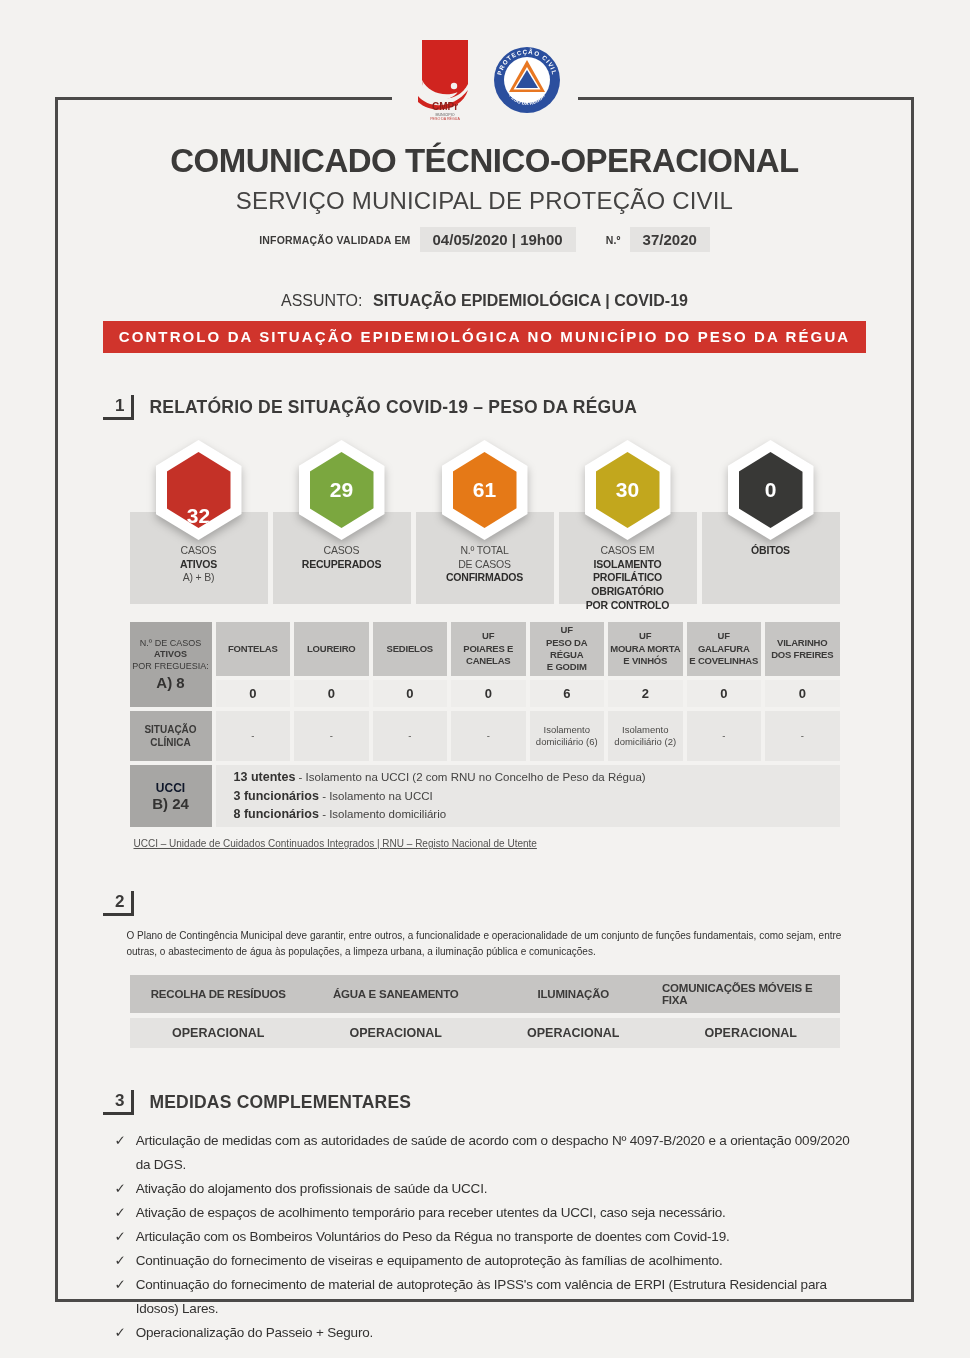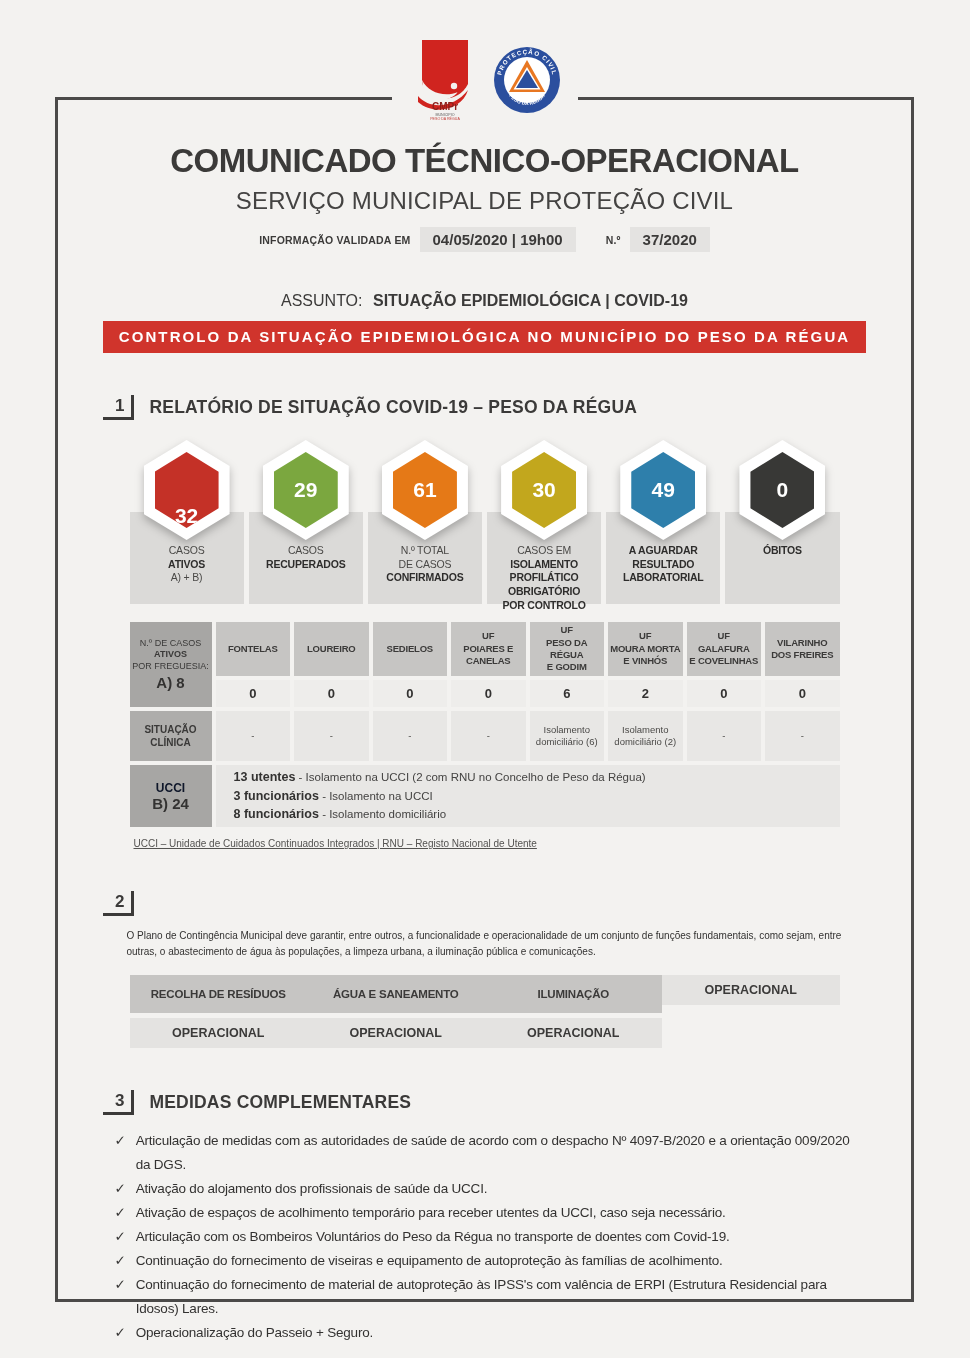--- a/index.html
+++ b/index.html
@@ -196,34 +196,20 @@
             <div class="hex-color" style="background: rgb(194, 167, 29);">
               <span class="hex-num">30</span>
             </div>
           </div>
           <div class="stat-label">
             <div class="ln">CASOS EM</div>
             <div class="ln b">ISOLAMENTO</div>
             <div class="ln b">PROFILÁTICO</div>
             <div class="ln b">OBRIGATÓRIO</div>
             <div class="ln b">POR CONTROLO</div>
-          </div>
-        </div>
-        <div class="stat-col">
-          <div class="stat-card"></div>
-          <div class="hex-badge">
-            <div class="hex-white"></div>
-            <div class="hex-color" style="background: rgb(46, 127, 171);">
-              <span class="hex-num">49</span>
-            </div>
-          </div>
-          <div class="stat-label">
-            <div class="ln b">A AGUARDAR</div>
-            <div class="ln b">RESULTADO</div>
-            <div class="ln b">LABORATORIAL</div>
           </div>
         </div>
         <div class="stat-col">
           <div class="stat-card"></div>
           <div class="hex-badge">
             <div class="hex-white"></div>
             <div class="hex-color" style="background: rgb(56, 56, 54);">
               <span class="hex-num">0</span>
             </div>
           </div>
@@ -303,20 +289,21 @@
         </div>
         <div class="svc">
           <div class="svc-name">ÁGUA E SANEAMENTO</div>
           <div class="svc-status">OPERACIONAL</div>
         </div>
         <div class="svc">
           <div class="svc-name">ILUMINAÇÃO</div>
           <div class="svc-status">OPERACIONAL</div>
         </div>
         <div class="svc">
+          <div class="svc-name">COMUNICAÇÕES MÓVEIS E FIXA</div>
           <div class="svc-status">OPERACIONAL</div>
         </div>
       </div>
 
     <div class="sec-head">
       <span class="sec-num">3</span>
       <span class="sec-title">MEDIDAS COMPLEMENTARES</span>
     </div>
 
     <ul class="measures" id="measures">

